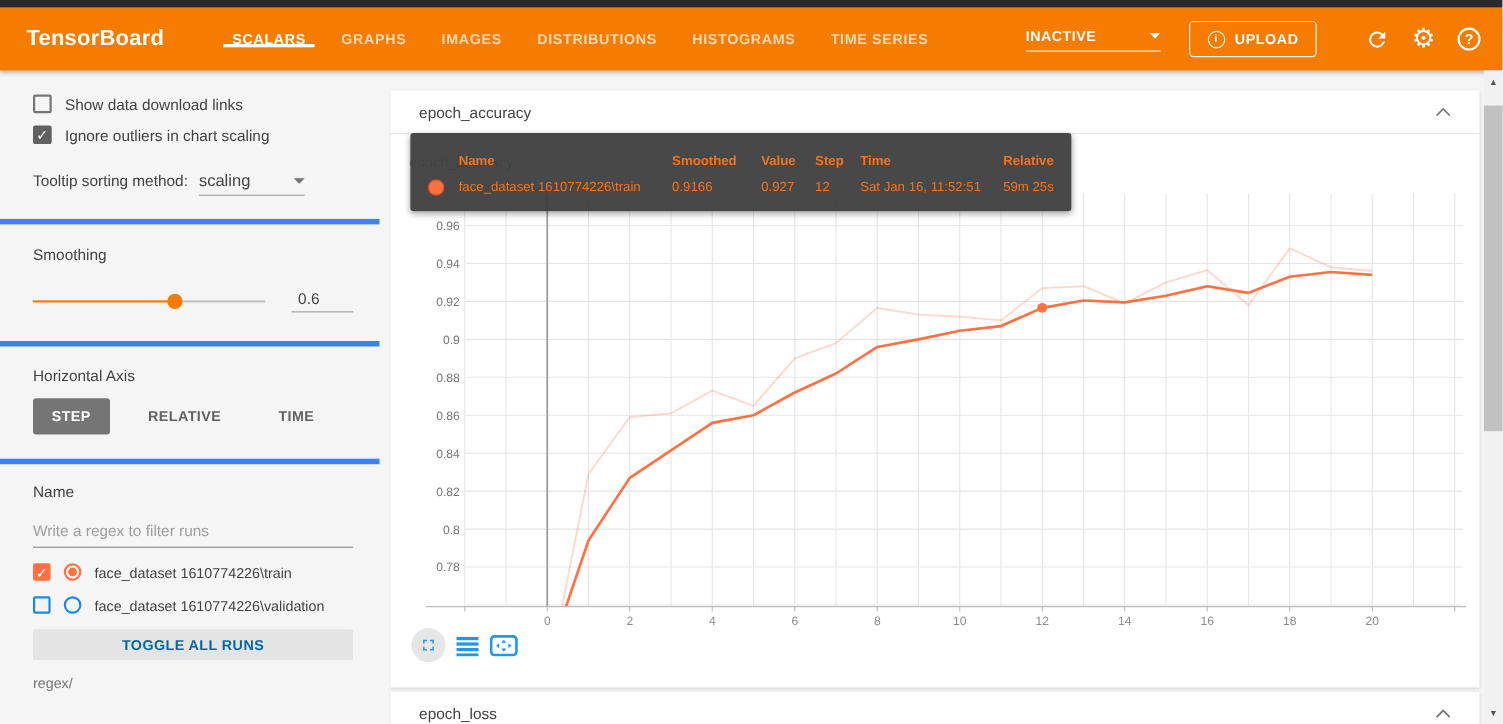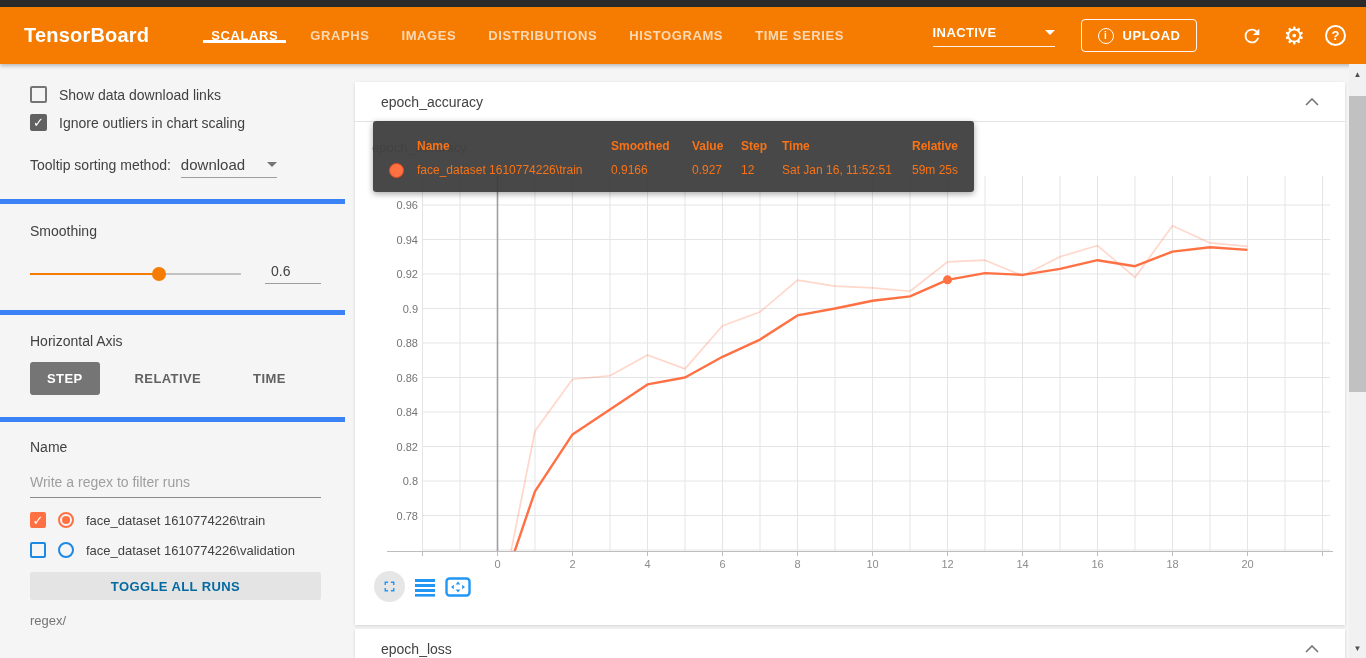--- a/index.html
+++ b/index.html
@@ -176,21 +176,21 @@
       <span class="checkbox"></span>
       <span>Show data download links</span>
     </div>
     <div class="chk-row">
       <span class="checkbox checked-gray">✓</span>
       <span>Ignore outliers in chart scaling</span>
     </div>
     <div class="tooltip-sort-row">
       <span>Tooltip sorting method:</span>
       <span class="dropdown">
-        <span>download</span>
+        <span>scaling</span>
         <span class="caret-down-g"></span>
       </span>
     </div>
   </div>
 
   <div class="side-section">
     <div class="smoothing-label">Smoothing</div>
     <div class="slider-row">
       <div class="slider">
         <div class="slider-thumb"></div>

